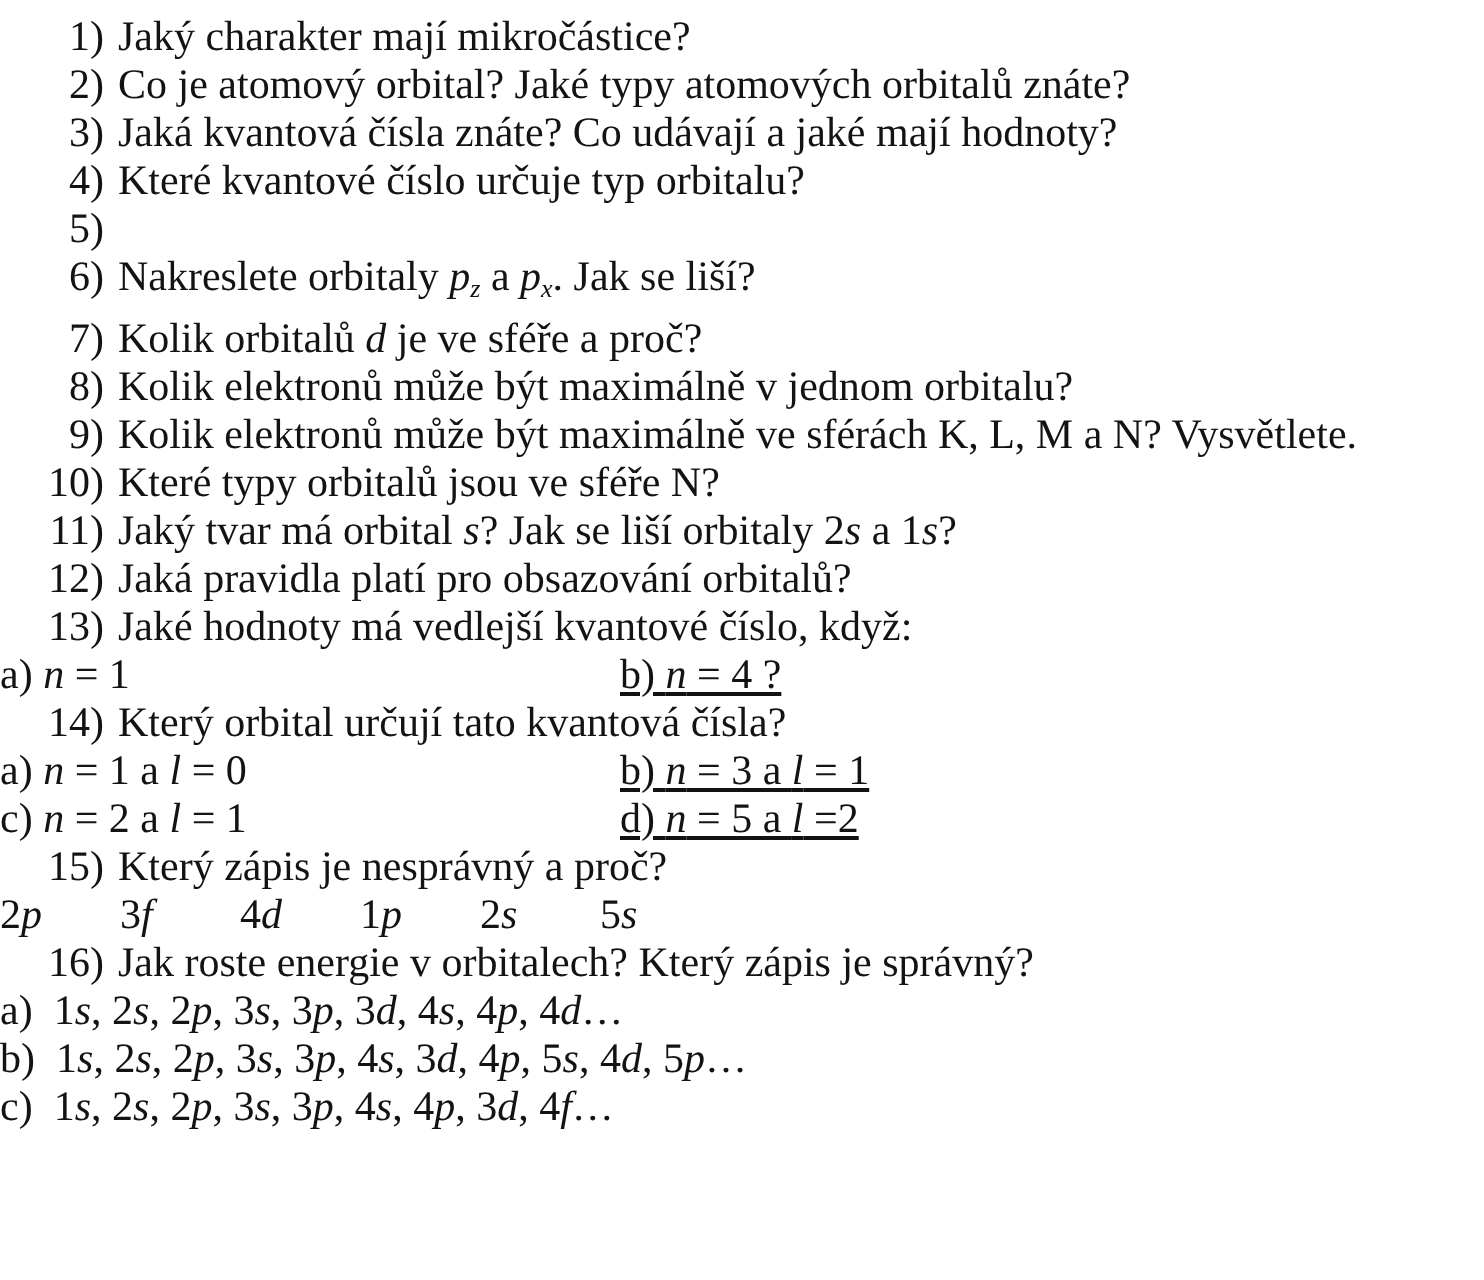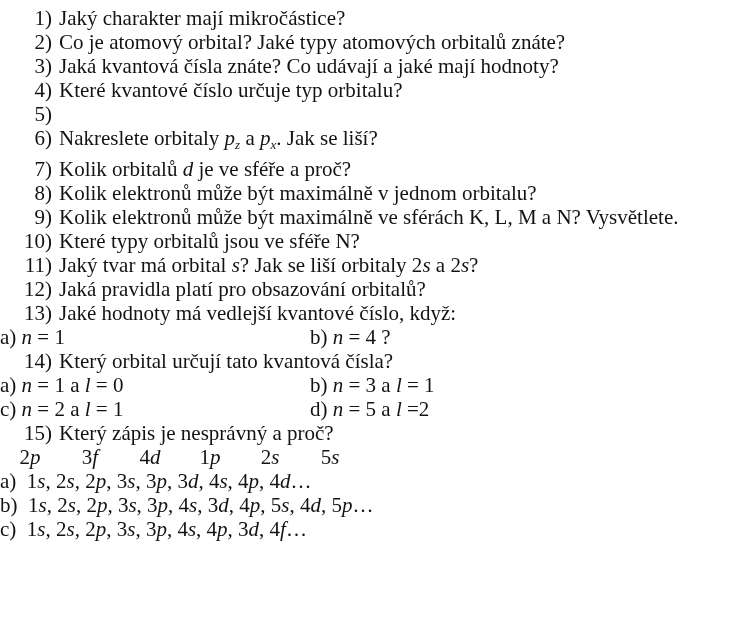--- a/index.html
+++ b/index.html
@@ -29,22 +29,22 @@
     white-space: pre-wrap;
   }
   .num {
     flex: 0 0 auto;
     width: 52px;
     text-align: right;
   }
   .txt { margin-left: 7px; }
   .line.cols, .line.subline, .line.orbitals { }
   .col1 { flex: 0 0 auto; width: 310px; }
-  .col2 { flex: 0 0 auto; }
-  .orb { flex: 0 0 auto; width: 60px; text-align: center; }
+  .col2 { flex: 0 0 auto; text-decoration: underline; }
+  .orb { flex: 0 0 auto; width: 60px; }
   .it { font-style: italic; }
   .sb {
     font-size: 0.62em;
     vertical-align: -0.27em;
   }
 </style>
 </head>
 <body>
 
 <div class="doc">
@@ -52,26 +52,27 @@
       <div class="line item"><span class="num">1)</span><span class="txt"><span>Jaký charakter mají mikročástice?</span></span></div>
       <div class="line item"><span class="num">2)</span><span class="txt"><span>Co je atomový orbital? Jaké typy atomových orbitalů znáte?</span></span></div>
       <div class="line item"><span class="num">3)</span><span class="txt"><span>Jaká kvantová čísla znáte? Co udávají a jaké mají hodnoty?</span></span></div>
       <div class="line item"><span class="num">4)</span><span class="txt"><span>Které kvantové číslo určuje typ orbitalu?</span></span></div>
       <div class="line item"><span class="num">5)</span></div>
       <div class="line item"><span class="num">6)</span><span class="txt"><span>Nakreslete orbitaly </span><span class="it">p</span><span class="it sb">z</span><span> a </span><span class="it">p</span><span class="it sb">x</span><span>. Jak se liší?</span></span></div>
       <div class="line item"><span class="num">7)</span><span class="txt"><span>Kolik orbitalů </span><span class="it">d</span><span> je ve sféře a proč?</span></span></div>
       <div class="line item"><span class="num">8)</span><span class="txt"><span>Kolik elektronů může být maximálně v jednom orbitalu?</span></span></div>
       <div class="line item"><span class="num">9)</span><span class="txt"><span>Kolik elektronů může být maximálně ve sférách K, L, M a N? Vysvětlete.</span></span></div>
       <div class="line item"><span class="num">10)</span><span class="txt"><span>Které typy orbitalů jsou ve sféře N?</span></span></div>
-      <div class="line item"><span class="num">11)</span><span class="txt"><span>Jaký tvar má orbital </span><span class="it">s</span><span>? Jak se liší orbitaly 2</span><span class="it">s</span><span> a 2</span><span class="it">s</span><span>?</span></span></div>
+      <div class="line item"><span class="num">11)</span><span class="txt"><span>Jaký tvar má orbital </span><span class="it">s</span><span>? Jak se liší orbitaly 2</span><span class="it">s</span><span> a 1</span><span class="it">s</span><span>?</span></span></div>
       <div class="line item"><span class="num">12)</span><span class="txt"><span>Jaká pravidla platí pro obsazování orbitalů?</span></span></div>
       <div class="line item"><span class="num">13)</span><span class="txt"><span>Jaké hodnoty má vedlejší kvantové číslo, když:</span></span></div>
       <div class="line cols"><span class="col1"><span>a) </span><span class="it">n</span><span> = 1</span></span><span class="col2"><span>b) </span><span class="it">n</span><span> = 4 ?</span></span></div>
       <div class="line item"><span class="num">14)</span><span class="txt"><span>Který orbital určují tato kvantová čísla?</span></span></div>
       <div class="line cols"><span class="col1"><span>a) </span><span class="it">n</span><span> = 1 a </span><span class="it">l</span><span> = 0</span></span><span class="col2"><span>b) </span><span class="it">n</span><span> = 3 a </span><span class="it">l</span><span> = 1</span></span></div>
       <div class="line cols"><span class="col1"><span>c) </span><span class="it">n</span><span> = 2 a </span><span class="it">l</span><span> = 1</span></span><span class="col2"><span>d) </span><span class="it">n</span><span> = 5 a </span><span class="it">l</span><span> =2</span></span></div>
       <div class="line item"><span class="num">15)</span><span class="txt"><span>Který zápis je nesprávný a proč?</span></span></div>
       <div class="line orbitals"><span class="orb"><span>2</span><span class="it">p</span></span><span class="orb"><span>3</span><span class="it">f</span></span><span class="orb"><span>4</span><span class="it">d</span></span><span class="orb"><span>1</span><span class="it">p</span></span><span class="orb"><span>2</span><span class="it">s</span></span><span class="orb"><span>5</span><span class="it">s</span></span></div>
+      <div class="line item"><span class="num">16)</span><span class="txt"><span>Jak roste energie v orbitalech? Který zápis je správný?</span></span></div>
       <div class="line subline"><span><span>a)  1</span><span class="it">s</span><span>, 2</span><span class="it">s</span><span>, 2</span><span class="it">p</span><span>, 3</span><span class="it">s</span><span>, 3</span><span class="it">p</span><span>, 3</span><span class="it">d</span><span>, 4</span><span class="it">s</span><span>, 4</span><span class="it">p</span><span>, 4</span><span class="it">d</span><span>…</span></span></div>
       <div class="line subline"><span><span>b)  1</span><span class="it">s</span><span>, 2</span><span class="it">s</span><span>, 2</span><span class="it">p</span><span>, 3</span><span class="it">s</span><span>, 3</span><span class="it">p</span><span>, 4</span><span class="it">s</span><span>, 3</span><span class="it">d</span><span>, 4</span><span class="it">p</span><span>, 5</span><span class="it">s</span><span>, 4</span><span class="it">d</span><span>, 5</span><span class="it">p</span><span>…</span></span></div>
       <div class="line subline"><span><span>c)  1</span><span class="it">s</span><span>, 2</span><span class="it">s</span><span>, 2</span><span class="it">p</span><span>, 3</span><span class="it">s</span><span>, 3</span><span class="it">p</span><span>, 4</span><span class="it">s</span><span>, 4</span><span class="it">p</span><span>, 3</span><span class="it">d</span><span>, 4</span><span class="it">f</span><span>…</span></span></div>
     </div>
 </div>
 
 </body></html>

